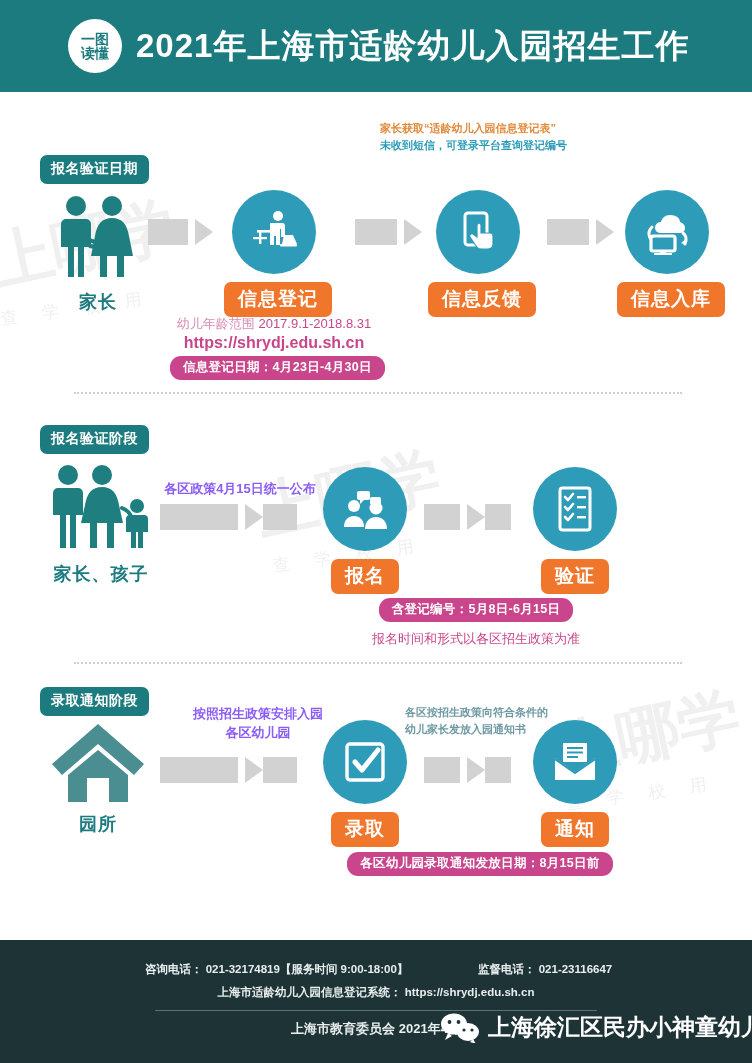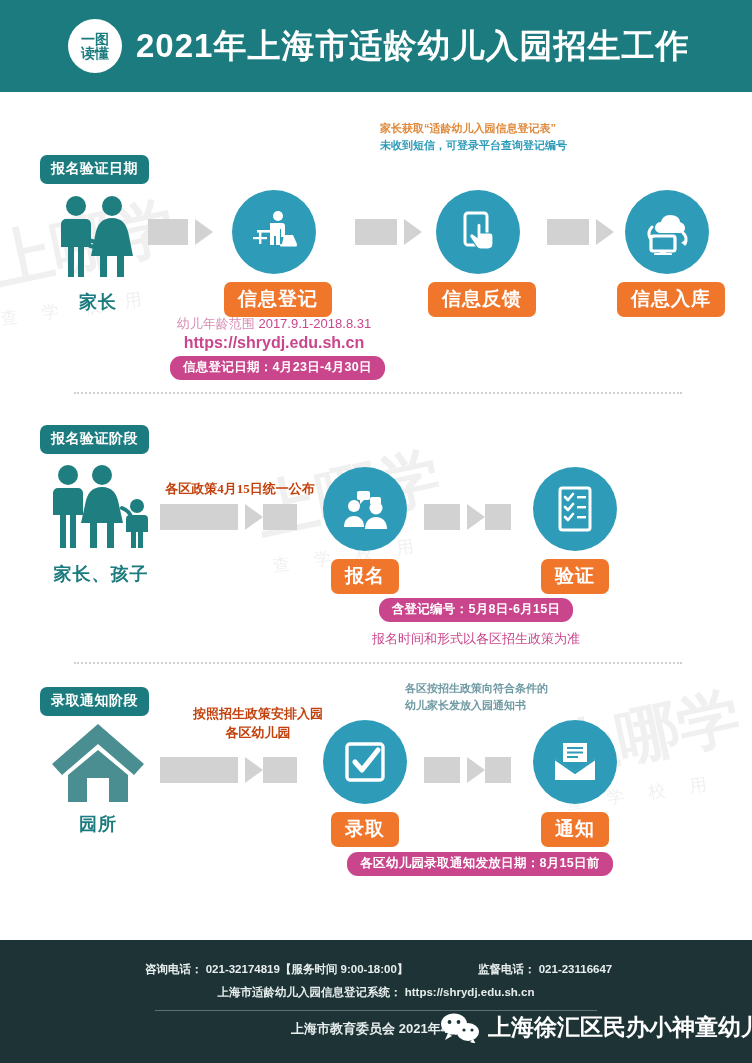--- a/index.html
+++ b/index.html
@@ -96,21 +96,21 @@
     display: inline-block; background: #c9468c; color: #fff;
     font-size: 12.5px; font-weight: bold;
     border-radius: 11px; padding: 3px 13px 4px 13px; margin-top: 4px;
     letter-spacing: 0.3px;
   }
   .pink-url { color: #c9468c; font-size: 16px; font-weight: bold; letter-spacing: 0px; }
 
   
   .conn-caption {
     position: absolute; text-align: center; white-space: nowrap;
-    color: #c2410c; font-size: 13px; font-weight: bold; line-height: 1.45; font-family: Liberation Serif, serif;
+    color: #8b5cf6; font-size: 13px; font-weight: bold; line-height: 1.45;
   }
 
   .divider {
     position: absolute; left: 74px; width: 608px; height: 0;
     border-top: 2px dotted #cfcfcf;
   }
 
   
   .footer {
     position: absolute; left: 0; top: 940px; width: 752px; height: 123px;
@@ -340,21 +340,21 @@
         </svg>
         <div class="actor-label">园所</div>
       </div>
 
       <div class="conn-caption" style="left:158px; top:613px; width:200px;">
         <div>按照招生政策安排入园</div>
         <div>各区幼儿园</div>
       </div>
 
       <div class="annot" style="left:405px; top:588px; width:220px; color:#7c9ea6;">
-        <div style="color:#6f9aa3;">各区按招生政策向符合条件的</div>
+        <div style="color:#6f9aa3;margin-top:24px;">各区按招生政策向符合条件的</div>
         <div style="color:#6f9aa3;">幼儿家长发放入园通知书</div>
       </div>
 
       <div class="connector" style="left:160px; top:665px;">
         <div class="conn-bar" style="width:78px;"></div>
         <div class="conn-arrow"></div>
         <div class="conn-bar2" style="width:34px;"></div>
       </div>
 
       <div class="connector" style="left:424px; top:665px;">

